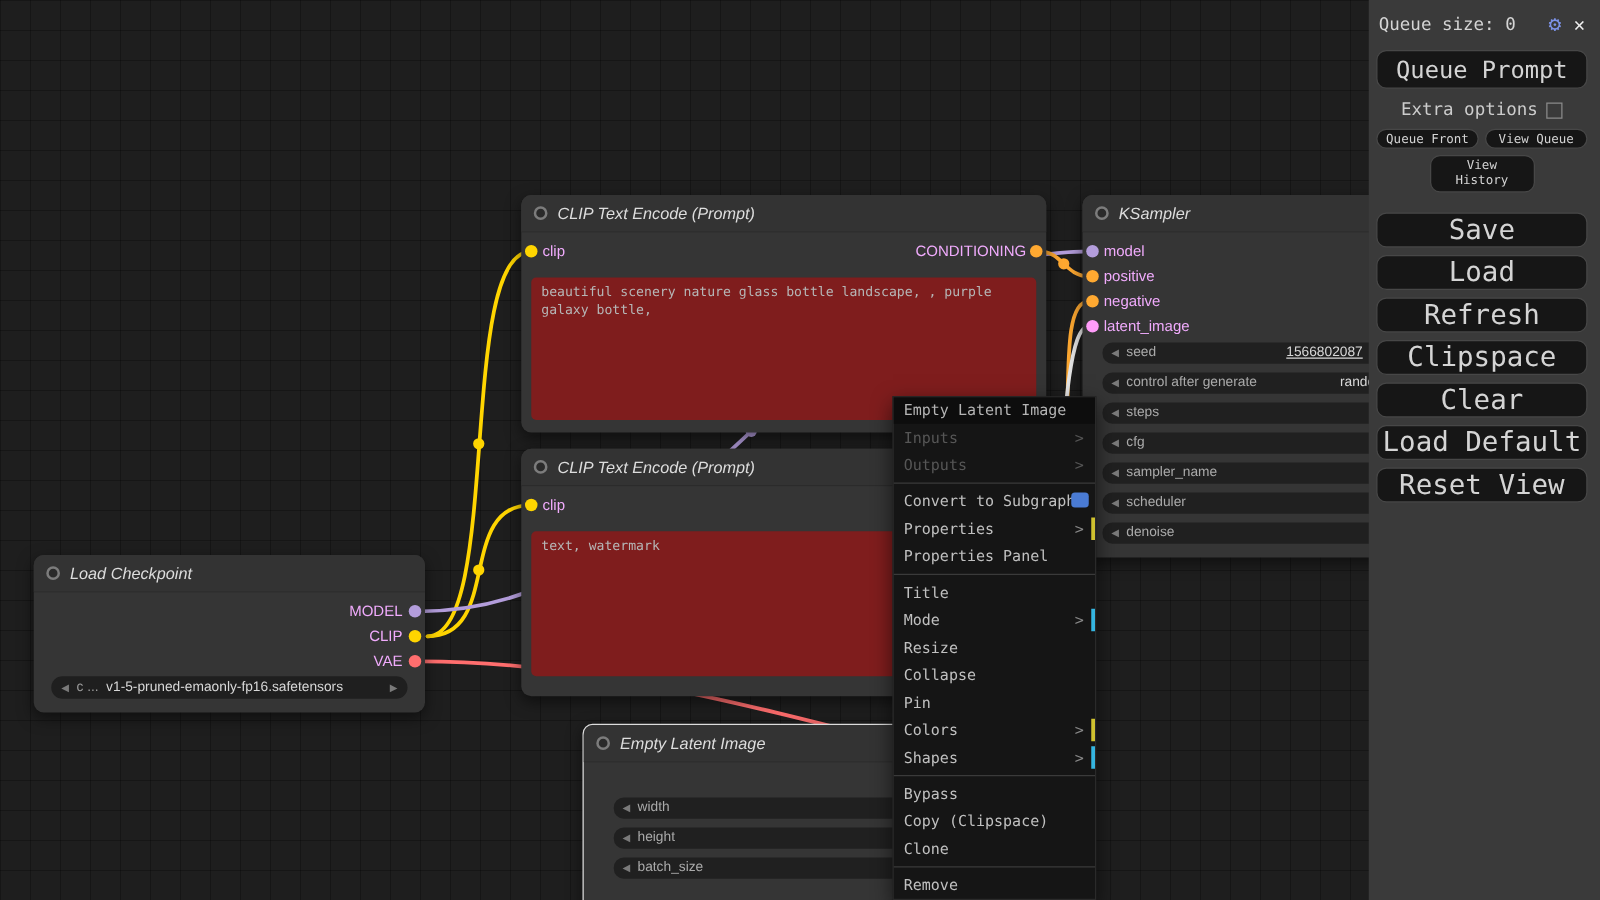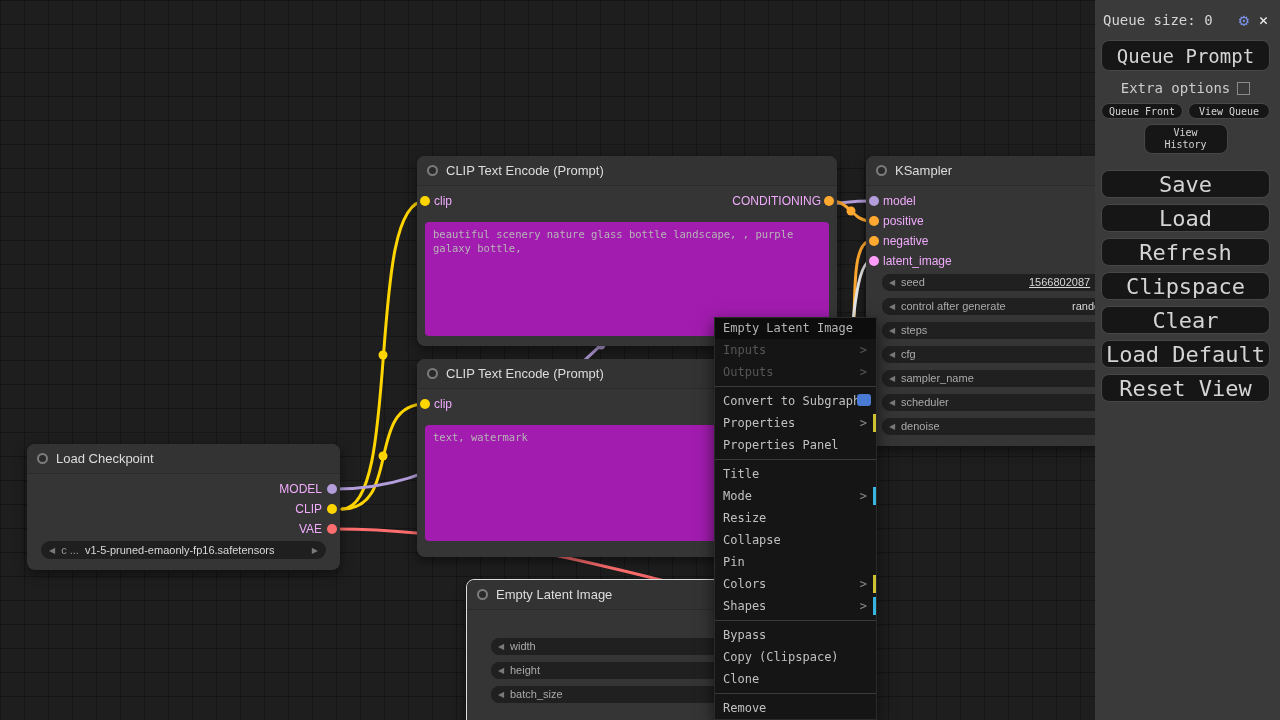--- a/index.html
+++ b/index.html
@@ -19,31 +19,31 @@
 
   
   .node {
     position: absolute; background: #353535; border-radius: 8px;
     box-shadow: 0 4px 12px rgba(0,0,0,0.5); z-index: 2;
   }
   .node.selected { border: 1px solid #dcdcdc; }
   .node-title {
     height: 30px; background: #333333; border-radius: 8px 8px 0 0;
     display: flex; align-items: center; padding: 0 10px;
-    color: #dddddd; font-size: 13px; border-bottom: 1px solid #2b2b2b;
+    color: #dddddd; font-size: 13px; border-bottom: 1px solid #2b2b2b; font-style: italic;
   }
   .title-dot {
     width: 11px; height: 11px; border-radius: 50%;
     border: 2px solid #7c7c7c; background: #2a2a2a; margin-right: 8px; flex: none;
   }
   .slot-dot { position: absolute; width: 10px; height: 10px; border-radius: 50%; }
   .slot-label { position: absolute; font-size: 12px; color: #f0abfc; white-space: nowrap; }
   .slot-label.out { text-align: right; }
   .node-text {
-    position: absolute; background: #a21caf; border-radius: 4px;
+    position: absolute; background: #7f1d1d; border-radius: 4px;
     color: #b6b6b6; font: 10.5px/13.5px "DejaVu Sans Mono", monospace;
     padding: 6px 8px; white-space: pre-wrap; overflow: hidden;
   }
   .wrow {
     position: absolute; height: 17px; background: #202020; border-radius: 8px;
     color: #aaaaaa; font-size: 11px; overflow: hidden;
   }
   .wrow .wl { position: absolute; left: 7px; top: 4px; font-size: 8px; color: #7a7a7a; }
   .wrow .wn { position: absolute; left: 19px; top: 2px; white-space: nowrap; }
   .wrow .wv { position: absolute; top: 2px; color: #d8d8d8; white-space: nowrap; }

